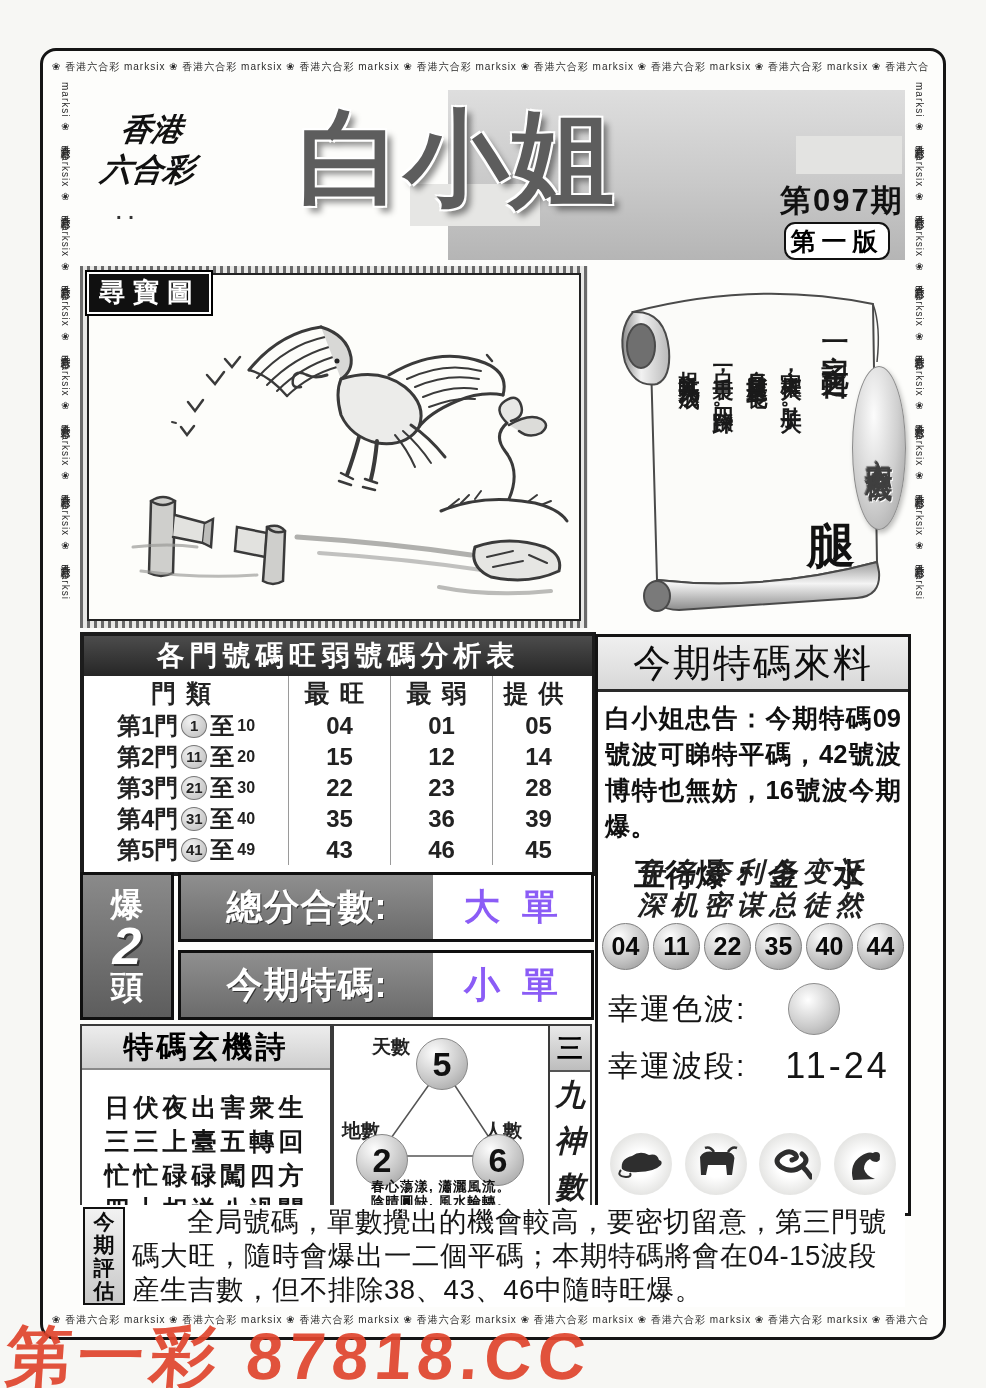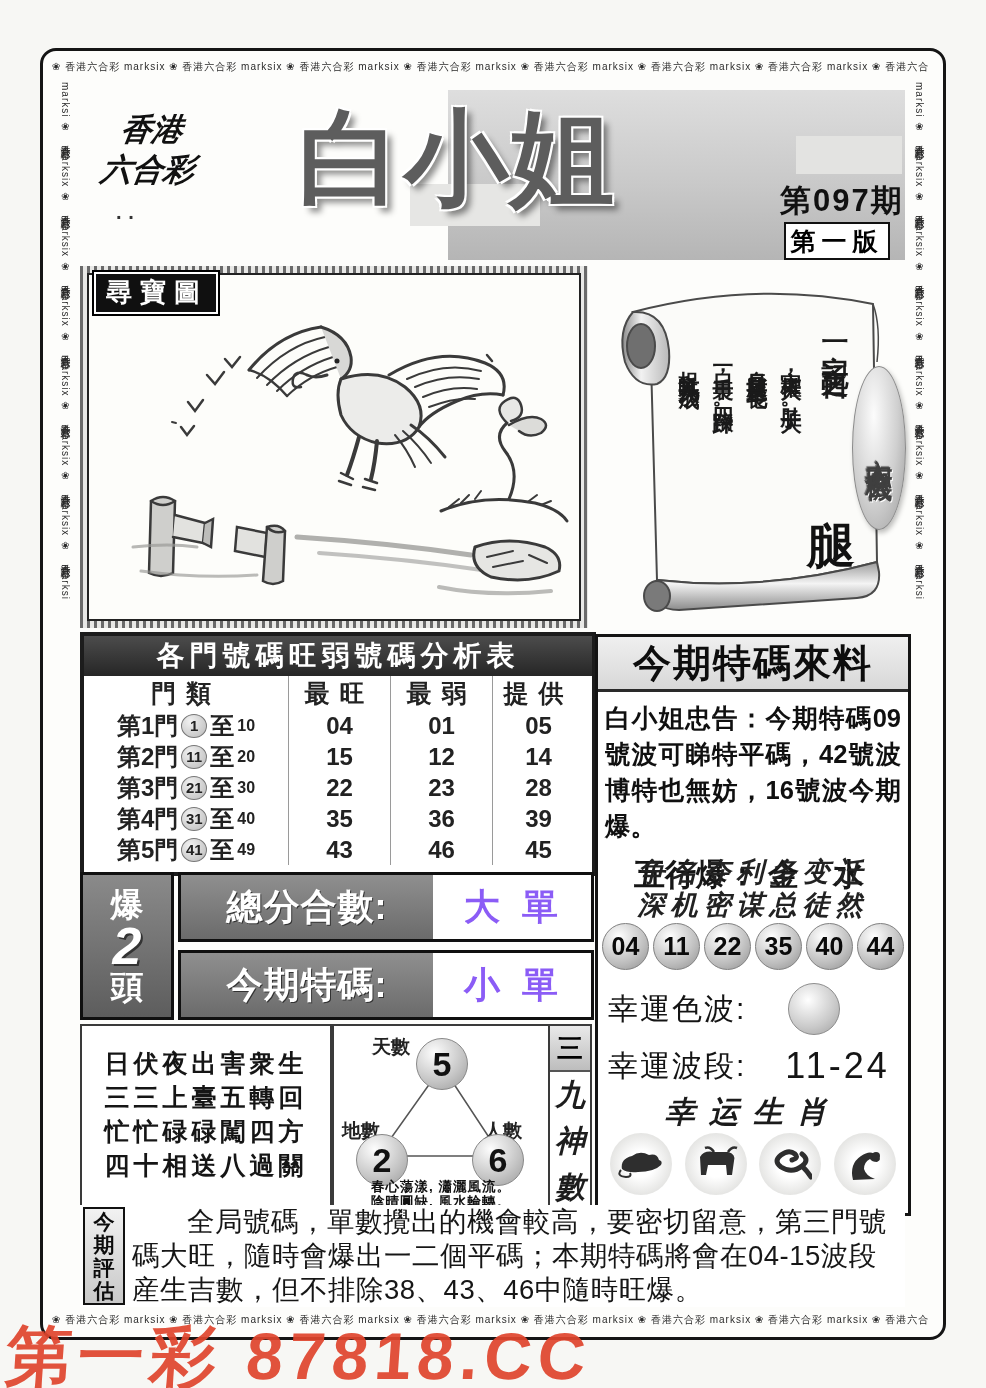--- a/index.html
+++ b/index.html
@@ -17,21 +17,21 @@
   .title-main{font-size:104px;font-weight:bold;color:#5d5d5d;letter-spacing:2px;
     text-shadow:-2px -2px 0 #fff,2px -2px 0 #fff,-2px 2px 0 #fff,2px 2px 0 #fff,6px 6px 6px rgba(0,0,0,.45);}
   .title-sub{font-size:62px;font-weight:bold;color:#1c1c1c;letter-spacing:8px;
     text-shadow:-2px -2px 0 #fff,2px -2px 0 #fff,-2px 2px 0 #fff,2px 2px 0 #fff,5px 5px 4px rgba(0,0,0,.35);}
   .issue{font-size:31px;font-weight:bold;color:#111;letter-spacing:2px;}
   .edition{background:#fff;border:2px solid #111;font-size:25px;font-weight:bold;letter-spacing:6px;
     display:flex;align-items:center;justify-content:center;}
   
   #picture{left:80px;top:266px;width:508px;height:362px;background:repeating-linear-gradient(90deg,#6a6a6a 0 3px,#e8e8e6 3px 7px);padding:0;}
   #pic-inner{position:absolute;left:7px;top:7px;right:7px;bottom:7px;background:#fdfdfa;border:2px solid #222;}
-  #treasure-label{position:absolute;left:12px;top:4px;background:#101010;color:#fff;font-weight:bold;
+  #treasure-label{position:absolute;left:5px;top:4px;background:#101010;color:#fff;font-weight:bold;
     font-size:26px;letter-spacing:8px;padding:3px 10px 4px 12px;border:2px solid #000;box-shadow:0 0 0 2px #fff inset;}
   
   .vtext{writing-mode:vertical-rl;text-orientation:upright;color:#1a1a1a;}
   #scroll-oval{left:852px;top:366px;width:52px;height:162px;border-radius:50%;
     background:radial-gradient(ellipse at 40% 30%,#fcfcfc,#cfcfcf 55%,#9a9a9a);border:1px solid #8a8a8a;
     display:flex;align-items:center;justify-content:center;box-shadow:2px 3px 5px rgba(0,0,0,.25);}
   #scroll-oval .vtext{font-size:27px;font-weight:bold;color:#3f3f3f;letter-spacing:5px;
     text-shadow:1px 1px 0 #fff,-1px -1px 1px #666;}
   
   #table-box{left:80px;top:632px;width:508px;height:236px;border:4px solid #1c1c1c;background:#fff;}
@@ -75,21 +75,21 @@
   .tri-cap{position:absolute;left:0;width:100%;text-align:center;font-size:13.5px;font-weight:bold;color:#111;letter-spacing:1px;}
   
   #sjss{left:548px;top:1024px;width:40px;height:184px;border:2px solid #3a3a3a;background:#fff;display:flex;flex-direction:column;}
   #sjss .cap{height:44px;background:linear-gradient(180deg,#e9e9e9,#bdbdbd);border-bottom:2px solid #555;
     display:flex;align-items:center;justify-content:center;font-size:26px;font-weight:bold;}
   #sjss .cal{flex:1;display:flex;align-items:center;justify-content:center;font-size:30px;
     font-family:"DejaVu Serif","Liberation Serif",serif;font-style:italic;font-weight:bold;color:#1d1d1d;}
   
   #special-box{left:595px;top:634px;width:310px;height:576px;border:3px solid #141414;background:#fff;}
   #special-title{height:52px;background:linear-gradient(180deg,#efefef,#d8d8d8);border-bottom:3px solid #2a2a2a;
-    display:flex;align-items:center;justify-content:center;font-size:38px;font-weight:bold;letter-spacing:2px;color:#0d0d0d;}
+    display:flex;align-items:center;justify-content:center;font-size:38px;font-weight:normal;letter-spacing:2px;color:#0d0d0d;}
   #advice{padding:8px 7px 0 7px;font-size:25.5px;line-height:36px;font-weight:bold;color:#101010;text-align:justify;}
   #wuxing{padding:10px 10px 0 14px;font-size:31px;font-weight:bold;color:#161616;text-align:right;}
   #wuxing .val{letter-spacing:34px;margin-left:10px;}
   .couplet{font-family:"DejaVu Serif","Liberation Serif",serif;font-style:italic;font-weight:bold;
     font-size:27px;color:#222;text-align:center;letter-spacing:6px;line-height:33px;}
   #balls-row{position:absolute;left:0;top:286px;width:100%;display:flex;justify-content:space-evenly;}
   .ball{width:45px;height:45px;border-radius:50%;background:radial-gradient(circle at 35% 28%,#ffffff,#bdbdbd 62%,#8f8f8f);
     border:1px solid #808080;display:flex;align-items:center;justify-content:center;font-size:25px;font-weight:bold;color:#0a0a0a;}
   .lucky-row{position:absolute;left:10px;display:flex;align-items:center;font-weight:normal;color:#141414;}
   .lucky-label{font-size:30px;letter-spacing:2px;}
@@ -129,21 +129,21 @@
     <div class="abs hdr-panel" style="left:368px;top:2px;width:457px;height:170px;"></div>
     <div class="abs" style="left:330px;top:96px;width:130px;height:42px;background:#e6e6e4;"></div>
     <div class="abs brand" style="left:38px;top:22px;">
       <div>香港</div>
       <div style="margin-left:-14px;">六合彩</div>
     </div>
     <div class="abs" style="left:36px;top:118px;font-size:20px;font-weight:bold;color:#333;">· ·</div>
     <div class="abs title-main" style="left:218px;top:2px;">白小姐</div>
     <div class="abs" style="left:716px;top:48px;width:106px;height:38px;background:#e3e3e1;"></div>
     <div class="abs issue" style="left:700px;top:92px;">第097期</div>
-    <div class="abs edition" style="left:704px;top:134px;width:102px;height:34px;">第一版</div>
+    <div class="abs edition" style="left:704px;top:134px;width:102px;height:34px;border-radius:11px;">第一版</div>
   </div>
 
   <div class="abs" id="picture">
     <div id="pic-inner">
       <svg width="488" height="344" viewBox="0 0 488 344">
         <g stroke="#3a3a3a" fill="none" stroke-width="2" stroke-linecap="round">
 
           <path d="M118,100 l8,9 l9,-12" stroke-width="2.5"></path>
           <path d="M136,84 l7,8 l8,-10" stroke-width="2.5"></path>
           <path d="M99,127 l7,9 l8,-11" stroke-width="2.5"></path>
@@ -319,20 +319,21 @@
       <div class="bao-label">總分合數:</div>
       <div class="bao-value">大單</div>
     </div>
     <div class="bao-row" style="top:78px;">
       <div class="bao-label">今期特碼:</div>
       <div class="bao-value">小單</div>
     </div>
   </div>
 
   <div class="abs" id="poem-box">
+    <div id="poem-title">特碼玄機詩</div>
     <div style="padding-top:20px;">
       <div class="poem-line">日伏夜出害衆生</div>
       <div class="poem-line">三三上臺五轉回</div>
       <div class="poem-line">忙忙碌碌闖四方</div>
       <div class="poem-line">四十相送八過關</div>
     </div>
   </div>
 
   <div class="abs" id="tri-box">
     <svg class="abs" style="left:0;top:0;" width="214" height="184" viewBox="0 0 214 184">
@@ -374,21 +375,20 @@
       <div class="ball">44</div>
     </div>
     <div class="lucky-row" style="top:346px;">
       <span class="lucky-label">幸運色波:</span>
       <span id="color-ball"></span>
     </div>
     <div class="lucky-row" style="top:408px;gap:15px;">
       <span class="lucky-label">幸運波段:</span>
       <span id="range-val">11-24</span>
     </div>
-    <div id="zodiac-script">幸运生肖</div>
     <div id="animals-row">
       <div class="animal">
         <svg width="46" height="34" viewBox="0 0 46 34">
             <g fill="#2e2e2e">
               <path d="M4,22 Q2,12 14,9 Q22,3 31,8 Q39,6 41,13 Q45,14 43,18 Q36,25 20,25 Q9,26 4,22 Z"></path>
               <path d="M3,23 Q-2,29 8,30 Q14,30 12,26" fill="none" stroke="#2e2e2e" stroke-width="2"></path>
             </g>
           </svg>
       </div>
       <div class="animal">

